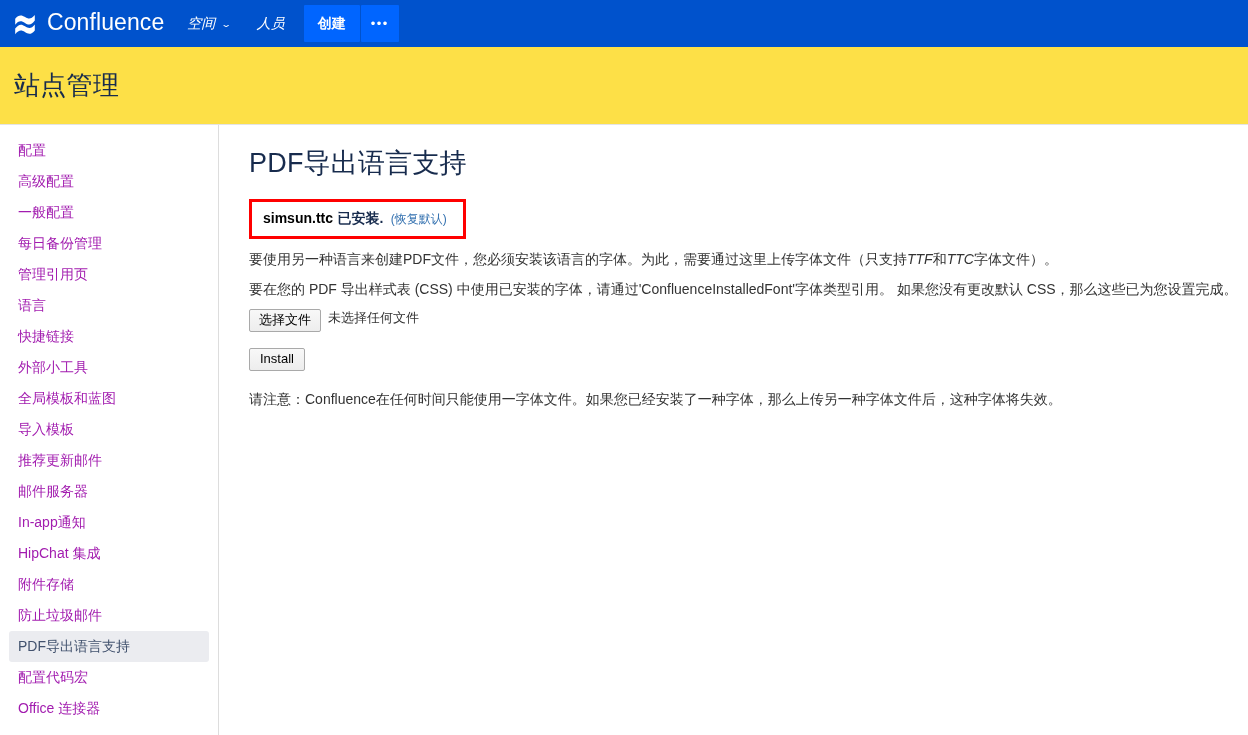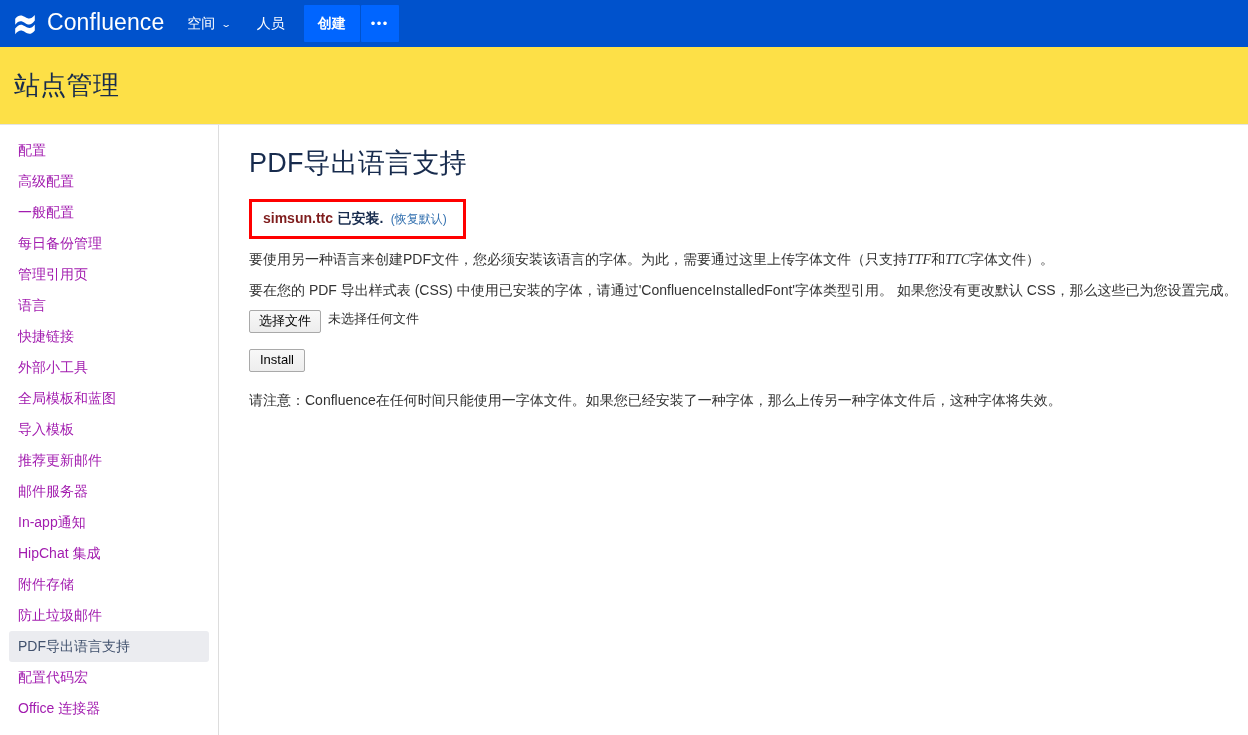--- a/index.html
+++ b/index.html
@@ -44,20 +44,21 @@
     padding-bottom: 2px;
   }
   .nav-item {
     display: flex;
     align-items: center;
     padding: 0 13px;
     color: #ffffff;
     font-size: 14px;
     cursor: pointer;
     white-space: nowrap;
+    font-style: italic;
   }
   .nav-item .caret {
     margin-left: 7px;
     font-size: 10px;
     line-height: 1;
     transform: scaleX(1.35) scaleY(0.85);
     display: inline-block;
   }
   .nav-create {
     background: #0065ff;
@@ -155,42 +156,41 @@
     display: inline-block;
     border: 3px solid #ff0000;
     padding: 7px 16px 8px 11px;
     margin-bottom: 10px;
     background: #ffffff;
     box-sizing: border-box;
   }
   .status-name {
     font-weight: bold;
     font-size: 14px;
-    color: #7f1d1d;
+    color: #000000;
   }
   .status-installed {
     font-weight: bold;
     font-size: 14px;
     color: #172b4d;
   }
   .status-link {
     color: #3572b0;
     font-size: 12px;
     cursor: pointer;
     margin-left: 3px;
   }
   .para {
     font-size: 14px;
     color: #333333;
     margin: 0 0 10px 0;
     line-height: 20px;
   }
   .para em {
     font-style: italic;
-    font-family: Liberation Serif, serif;
   }
   .upload-row {
     margin: 6px 0 6px 0;
     display: flex;
     align-items: flex-start;
     gap: 7px;
   }
   .file-btn {
     font-family: "Liberation Sans", "DejaVu Sans", sans-serif;
     font-size: 13px;

